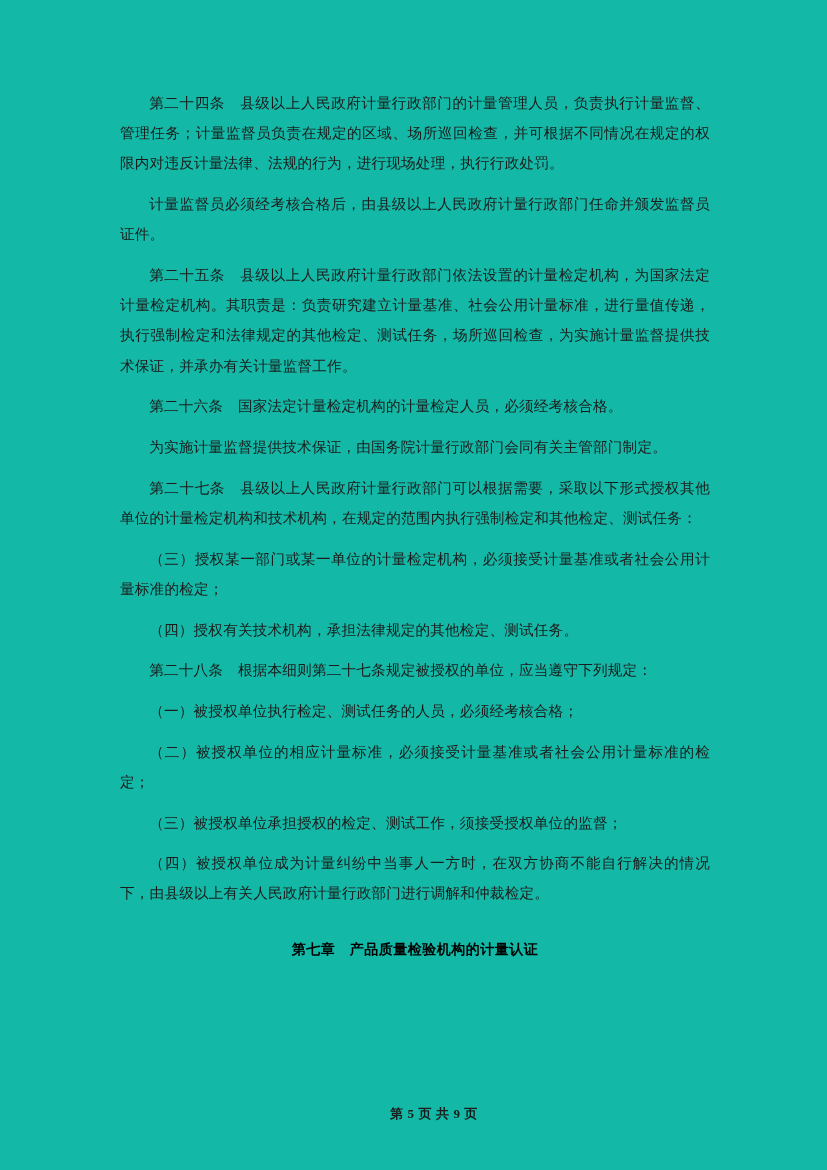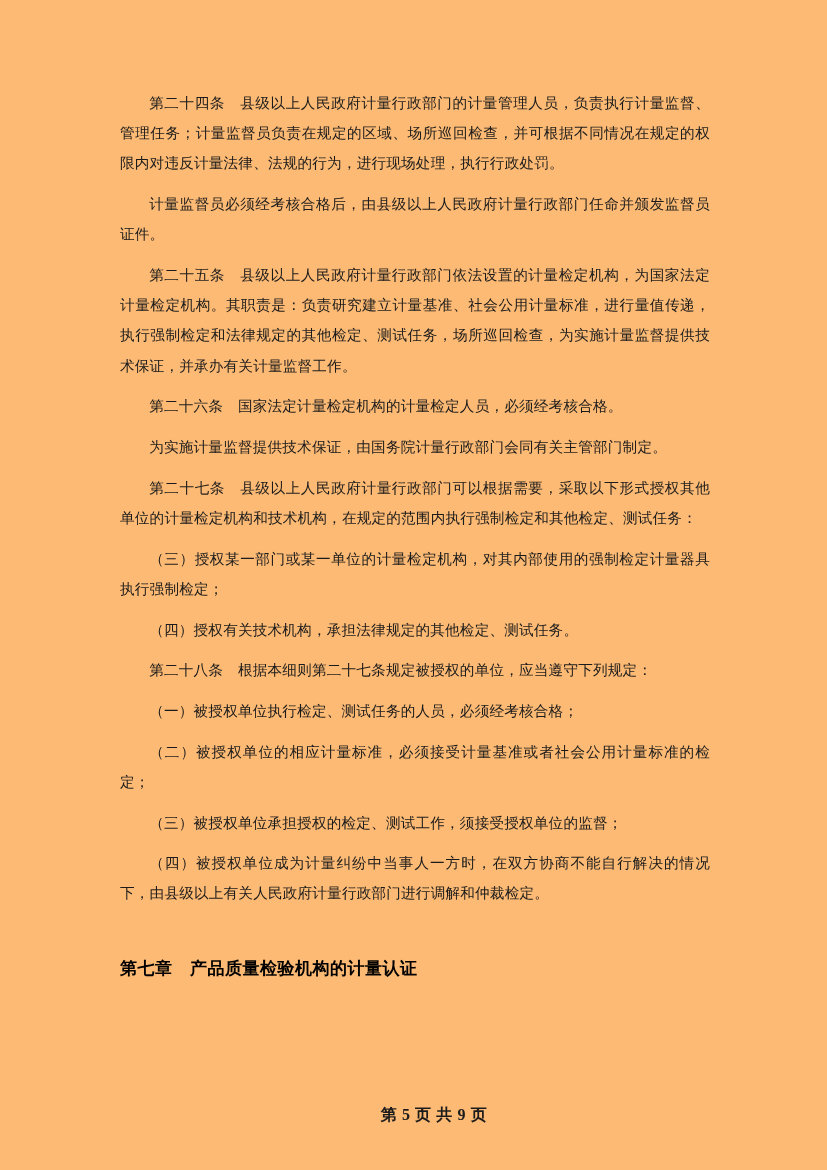--- a/index.html
+++ b/index.html
@@ -8,21 +8,21 @@
     background: #ffffff;
   }
   body {
     font-family: "Liberation Serif", serif;
   }
   .page {
     position: relative;
     width: 827px;
     height: 1170px;
     margin: 0 auto;
-    background: #fdba74;
+    background: #14b8a6;
     overflow: hidden;
     box-sizing: border-box;
   }
   .content {
     position: absolute;
     left: 120px;
     top: 88px;
     width: 590px;
   }
   .para {
@@ -31,35 +31,35 @@
     color: #1b1b1b;
     text-align: justify;
     text-justify: inter-ideograph;
     margin: 0 0 10.5px 0;
     letter-spacing: 0.2px;
   }
   .para.indent {
     text-indent: 2em;
   }
   .chapter-title {
-    margin-top: 44px;
-    font-size: 17px;
+    margin-top: 28px;
+    font-size: 14px;
     font-weight: bold;
-    text-align: left;
+    text-align: center;
     color: #000000;
     letter-spacing: 0.5px;
     line-height: 1.9;
   }
   .footer {
     position: absolute;
     left: 0;
     right: 0;
     top: 1105px;
     text-align: center;
-    font-size: 16px;
+    font-size: 13px;
     font-weight: bold;
     color: #1b1b1b;
     letter-spacing: 0.6px;
     margin-left: 41px;
   }
   .footer .num {
     display: inline;
   }
 </style>
 </head>
@@ -67,21 +67,21 @@
 
 <div class="page">
   <div class="content">
 
     <p class="para indent">第二十四条　县级以上人民政府计量行政部门的计量管理人员，负责执行计量监督、管理任务；计量监督员负责在规定的区域、场所巡回检查，并可根据不同情况在规定的权限内对违反计量法律、法规的行为，进行现场处理，执行行政处罚。</p>
     <p class="para indent">计量监督员必须经考核合格后，由县级以上人民政府计量行政部门任命并颁发监督员证件。</p>
     <p class="para indent">第二十五条　县级以上人民政府计量行政部门依法设置的计量检定机构，为国家法定计量检定机构。其职责是：负责研究建立计量基准、社会公用计量标准，进行量值传递，执行强制检定和法律规定的其他检定、测试任务，场所巡回检查，为实施计量监督提供技术保证，并承办有关计量监督工作。</p>
     <p class="para indent">第二十六条　国家法定计量检定机构的计量检定人员，必须经考核合格。</p>
     <p class="para indent">为实施计量监督提供技术保证，由国务院计量行政部门会同有关主管部门制定。</p>
     <p class="para indent">第二十七条　县级以上人民政府计量行政部门可以根据需要，采取以下形式授权其他单位的计量检定机构和技术机构，在规定的范围内执行强制检定和其他检定、测试任务：</p>
-    <p class="para indent">（三）授权某一部门或某一单位的计量检定机构，对其内部使用的强制检定计量器具执行强制检定；</p>
+    <p class="para indent">（三）授权某一部门或某一单位的计量检定机构，必须接受计量基准或者社会公用计量标准的检定；</p>
     <p class="para indent">（四）授权有关技术机构，承担法律规定的其他检定、测试任务。</p>
     <p class="para indent">第二十八条　根据本细则第二十七条规定被授权的单位，应当遵守下列规定：</p>
     <p class="para indent">（一）被授权单位执行检定、测试任务的人员，必须经考核合格；</p>
     <p class="para indent">（二）被授权单位的相应计量标准，必须接受计量基准或者社会公用计量标准的检定；</p>
     <p class="para indent">（三）被授权单位承担授权的检定、测试工作，须接受授权单位的监督；</p>
     <p class="para indent">（四）被授权单位成为计量纠纷中当事人一方时，在双方协商不能自行解决的情况下，由县级以上有关人民政府计量行政部门进行调解和仲裁检定。</p>
 
     <div class="chapter-title">第七章　产品质量检验机构的计量认证</div>
   </div>
 

